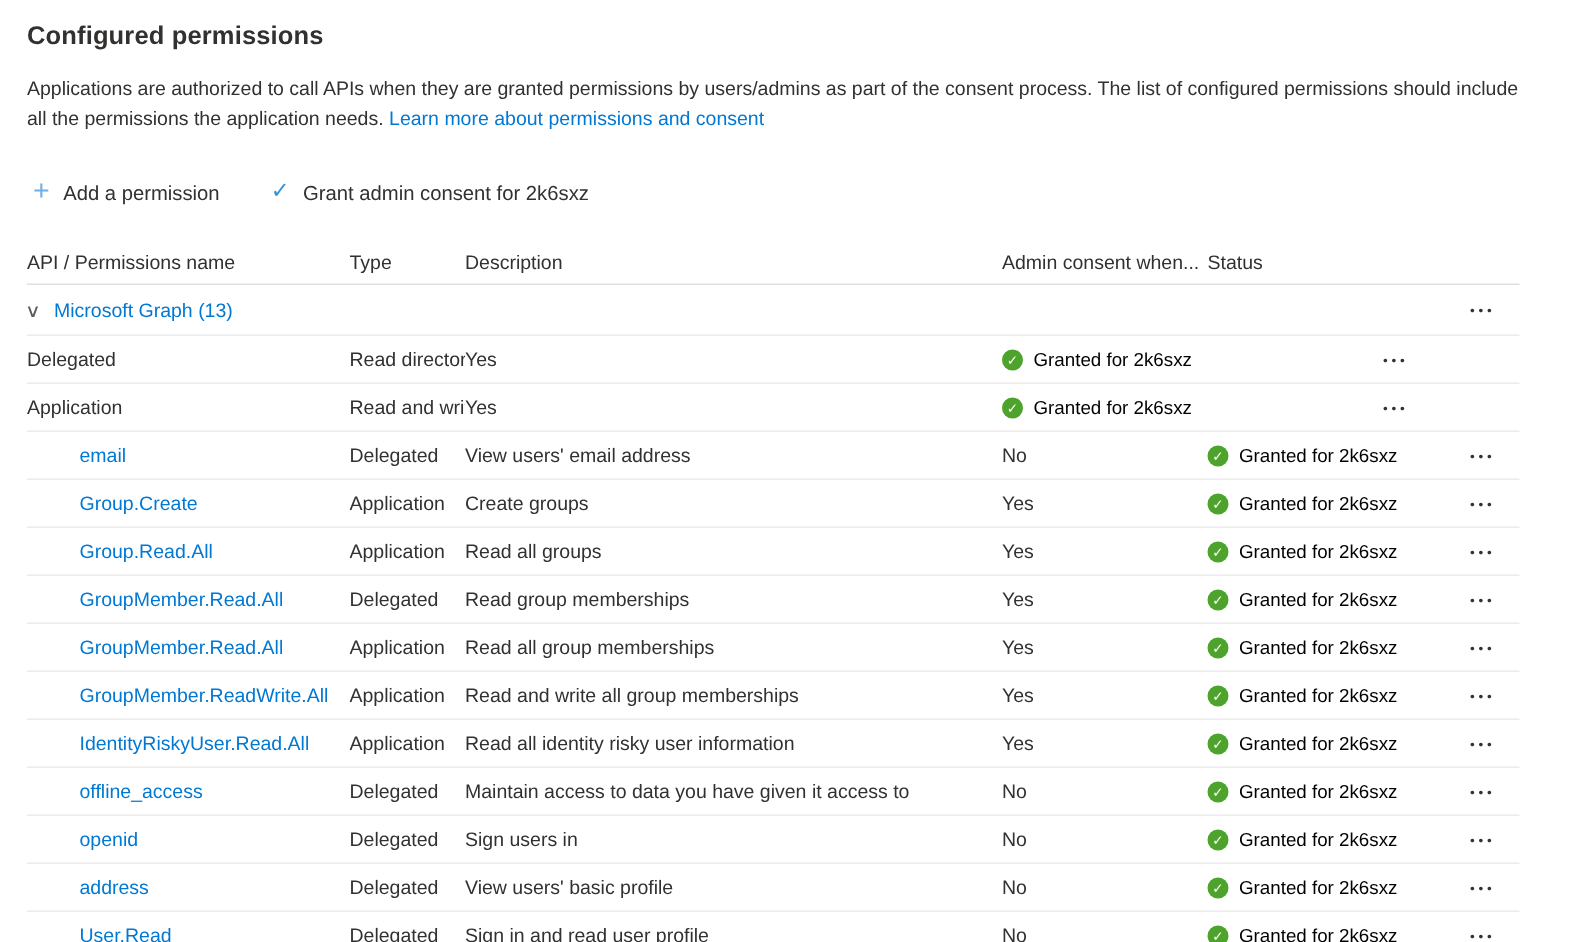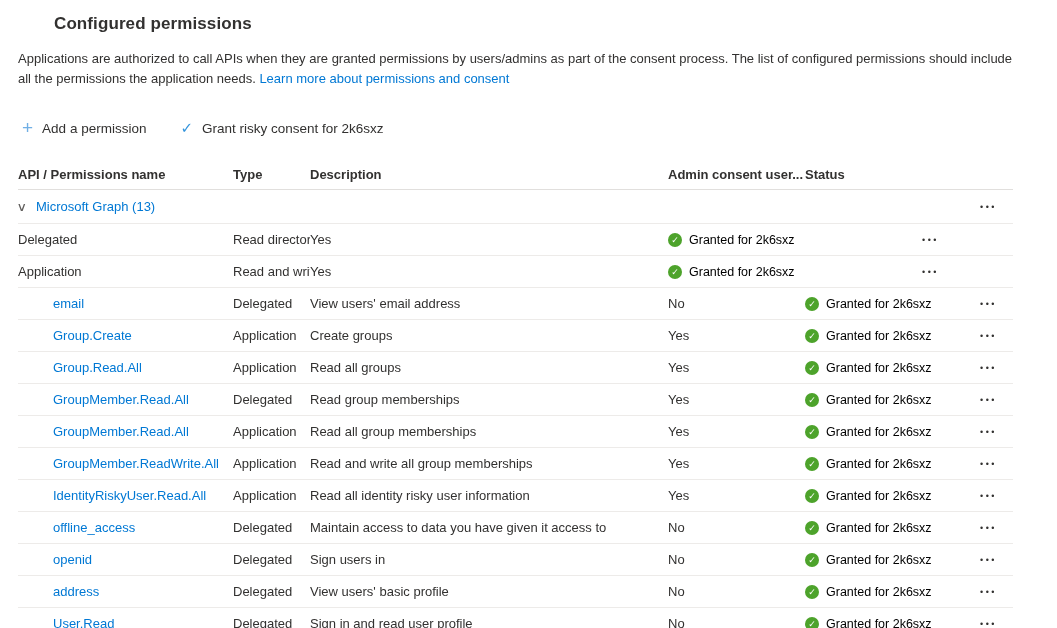--- a/index.html
+++ b/index.html
@@ -10,21 +10,20 @@
     color: #323130;
     overflow: hidden;
   }
   .page { padding: 14px 24px 0 18px; }
 
   .page-title {
     font-size: 17px;
     font-weight: 600;
     color: #323130;
     letter-spacing: 0.1px;
-    margin-left: 36px;
   }
   .desc {
     margin-top: 15px;
     font-size: 13px;
     line-height: 20px;
     color: #323130;
     max-width: 1000px;
   }
   .desc a {
     color: #0078d4;
@@ -67,21 +66,21 @@
   .trow {
     display: grid;
     grid-template-columns: 215px 77px 358px 137px 150px 1fr;
     align-items: center;
     min-height: 32px;
     border-bottom: 1px solid #edebe9;
     font-size: 13px;
   }
   .thead {
     min-height: 31px;
-    font-weight: 700;
+    font-weight: 400;
     color: #323130;
     border-bottom: 1px solid #e1dfdd;
   }
   .thead .cell { white-space: nowrap; overflow: hidden; }
 
   .group-row { min-height: 34px; }
   .group-left {
     grid-column: 1 / 6;
     display: flex;
     align-items: center;
@@ -159,31 +158,31 @@
     <a href="#">Learn more about permissions and consent</a>
   </p>
 
   <div class="toolbar">
     <button class="cmd">
       <span class="ico-plus">+</span>
       <span>Add a permission</span>
     </button>
     <button class="cmd">
       <span class="ico-check">✓</span>
-      <span>Grant risky consent for 2k6sxz</span>
+      <span>Grant admin consent for 2k6sxz</span>
     </button>
   </div>
 
   <div class="table">
 
     <div class="trow thead">
       <div class="cell">API / Permissions name</div>
       <div class="cell">Type</div>
       <div class="cell">Description</div>
-      <div class="cell">Admin consent user...</div>
+      <div class="cell">Admin consent when...</div>
       <div class="cell">Status</div>
       <div class="cell"></div>
     </div>
 
     <div class="trow group-row">
       <div class="group-left">
         <span class="chevron">∨</span>
         <a href="#" class="group-link">Microsoft Graph (13)</a>
       </div>
       <div class="actions-cell">

